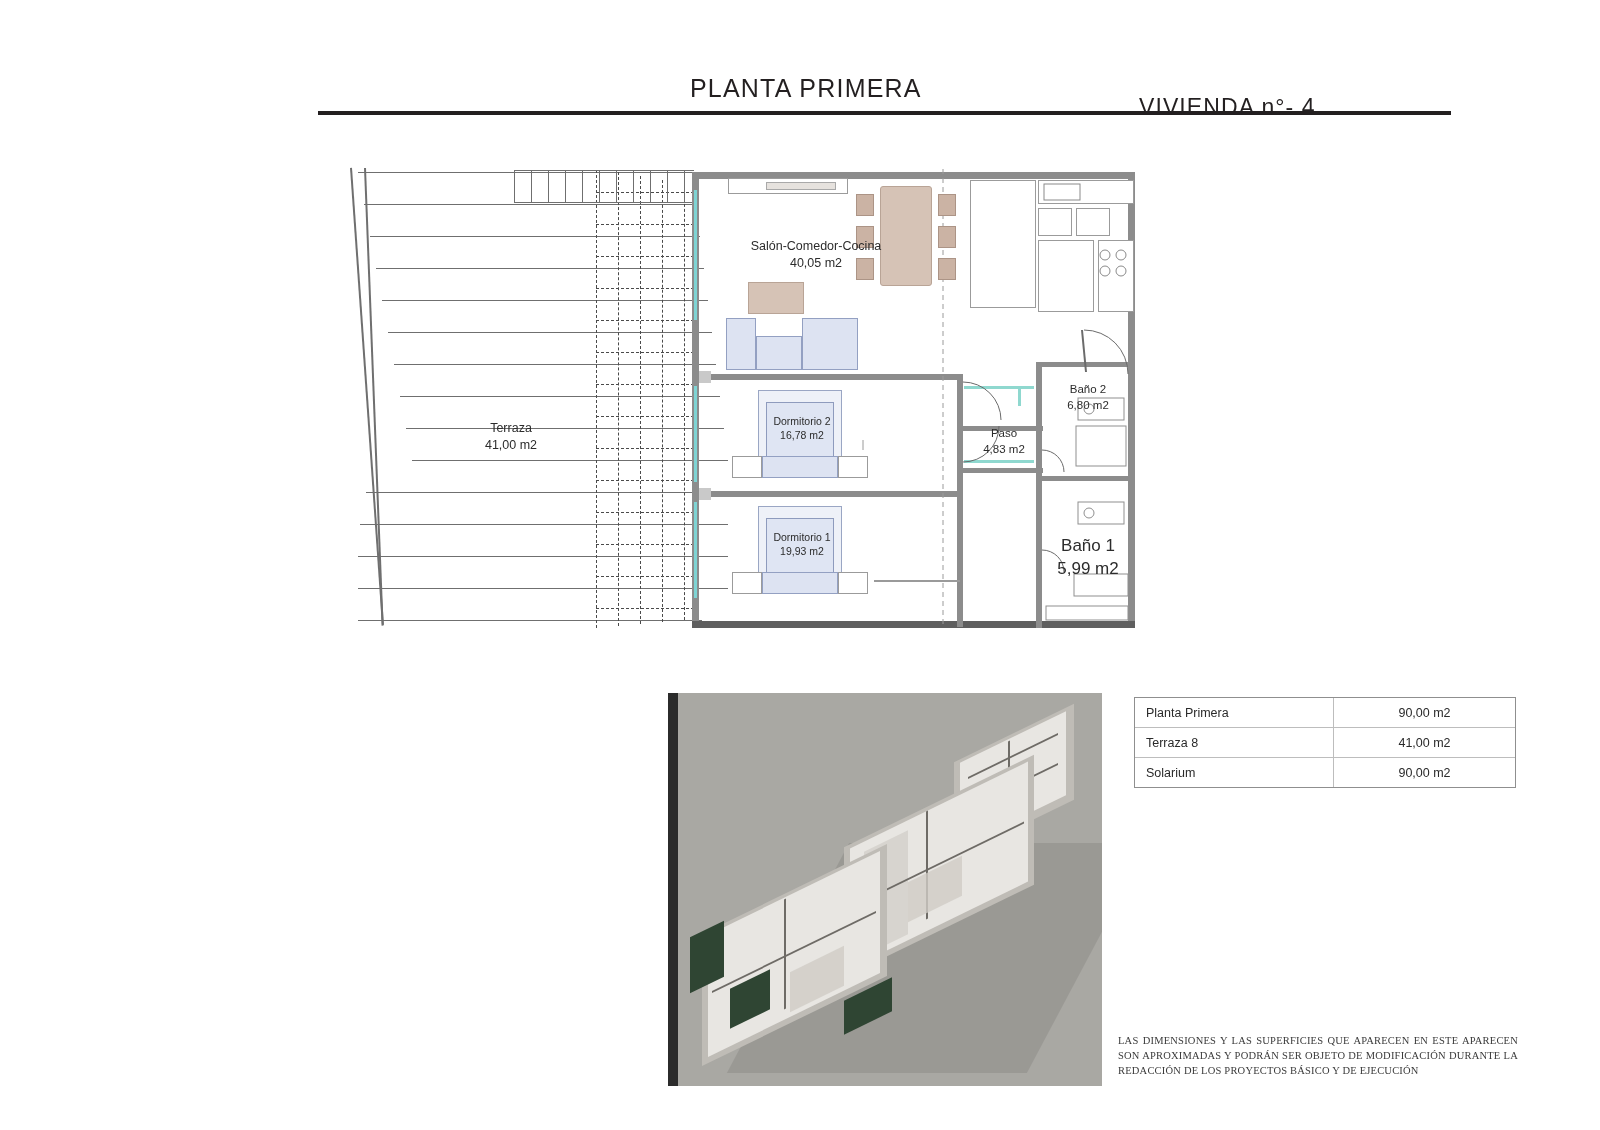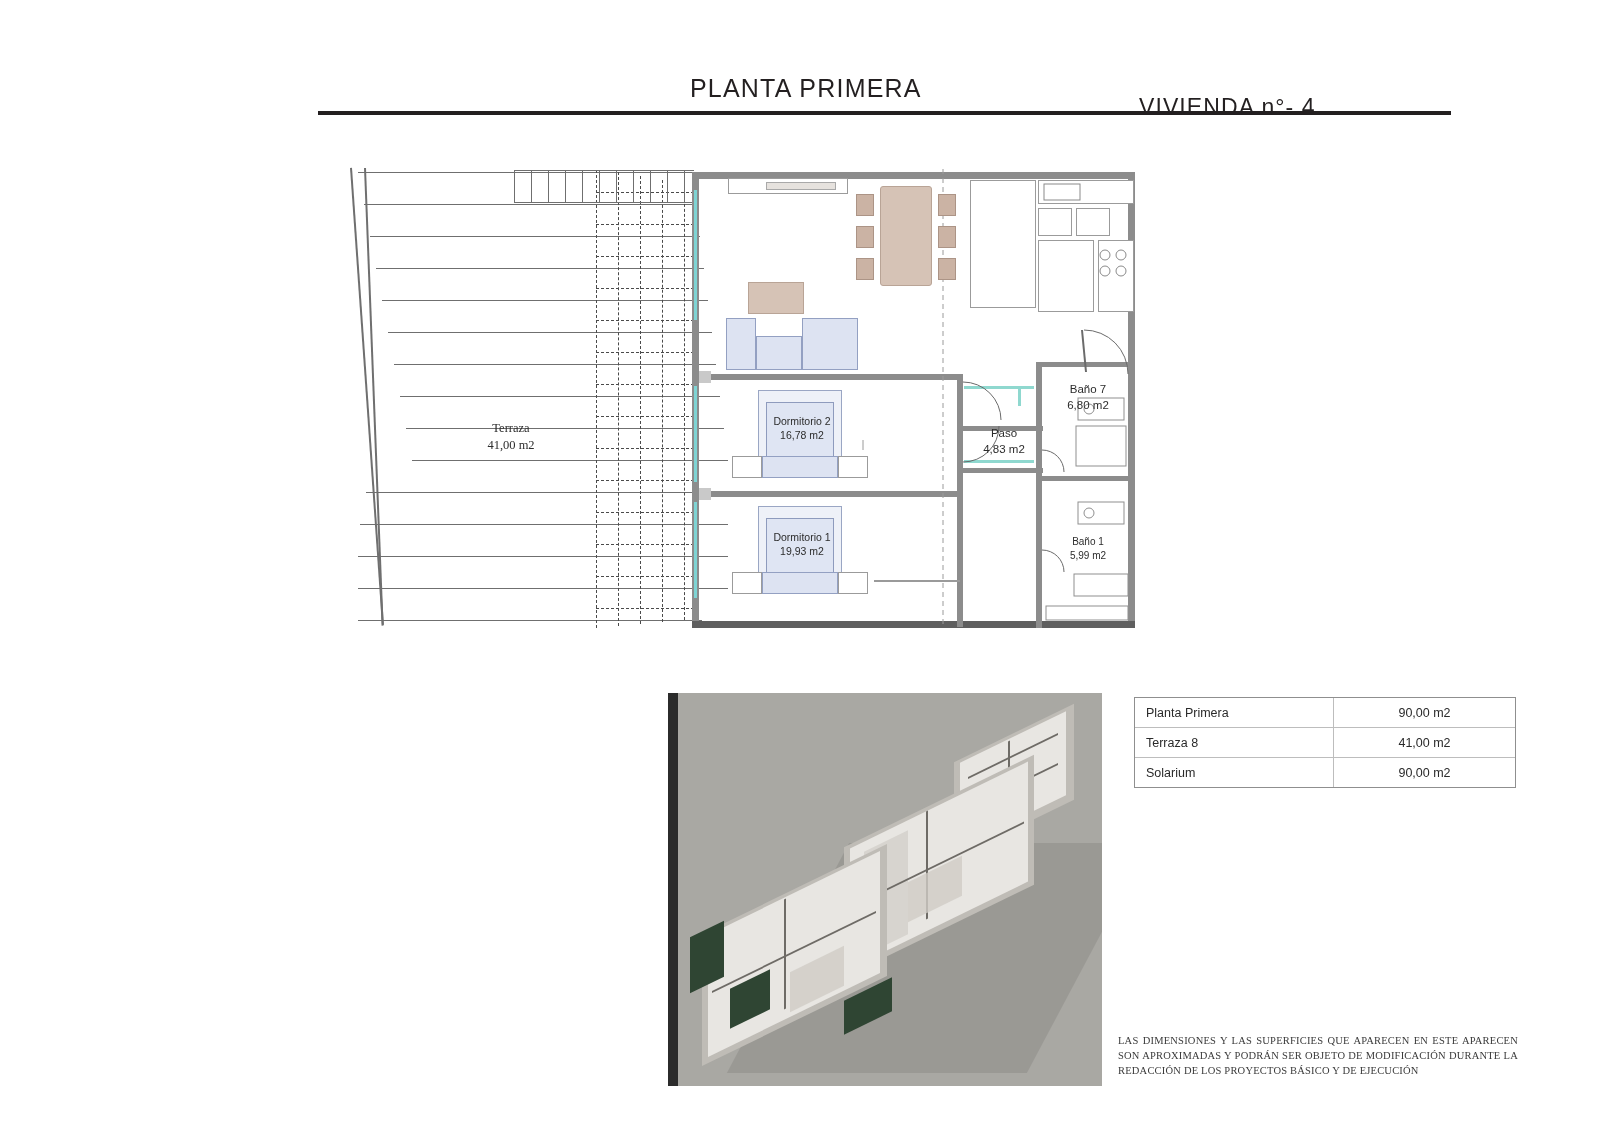--- a/index.html
+++ b/index.html
@@ -285,42 +285,46 @@
       <circle cx="771" cy="259" r="5" fill="none" stroke="#8f8f8f"></circle>
       <rect x="758" y="276" width="50" height="40" fill="#fff" stroke="#8f8f8f"></rect>
 
       <rect x="760" y="352" width="46" height="22" fill="#fff" stroke="#8f8f8f"></rect>
       <circle cx="771" cy="363" r="5" fill="none" stroke="#8f8f8f"></circle>
       <rect x="756" y="424" width="54" height="22" fill="#fff" stroke="#8f8f8f"></rect>
       <rect x="728" y="456" width="82" height="14" fill="#fff" stroke="#8f8f8f"></rect>
     </svg>
   </div>
 
-  <div class="lbl" style="left:128px; top:270px; width:130px; font-size:12.5px;font-family:Liberation Serif, serif;">
+  <div class="lbl" style="left:128px; top:270px; width:130px; font-size:12.5px;">
     <span class="n">Terraza</span>
     <span class="a">41,00 m2</span>
   </div>
 
+  <div class="lbl" style="left:385px; top:88px; width:226px; font-size:12.5px;">
+    <span class="n">Salón-Comedor-Cocina</span>
+    <span class="a">40,05 m2</span>
+  </div>
 
   <div class="lbl" style="left:424px; top:264px; width:120px; font-size:10.5px;">
     <span class="n">Dormitorio 2</span>
     <span class="a">16,78 m2</span>
   </div>
 
   <div class="lbl" style="left:424px; top:380px; width:120px; font-size:10.5px;">
     <span class="n">Dormitorio 1</span>
     <span class="a">19,93 m2</span>
   </div>
 
   <div class="lbl" style="left:722px; top:232px; width:96px; font-size:11.5px;">
-    <span class="n">Baño 7</span>
+    <span class="n">Baño 2</span>
     <span class="a">6,80 m2</span>
   </div>
 
-  <div class="lbl" style="left:722px; top:385px; width:96px; font-size:10px;">
+  <div class="lbl" style="left:722px; top:385px; width:96px; font-size:17px;">
     <span class="n">Baño 1</span>
     <span class="a">5,99  m2</span>
   </div>
 
   <div class="lbl" style="left:650px; top:276px; width:72px; font-size:11.5px;">
     <span class="n">Paso</span>
     <span class="a">4,83 m2</span>
   </div>
 </div>
 

